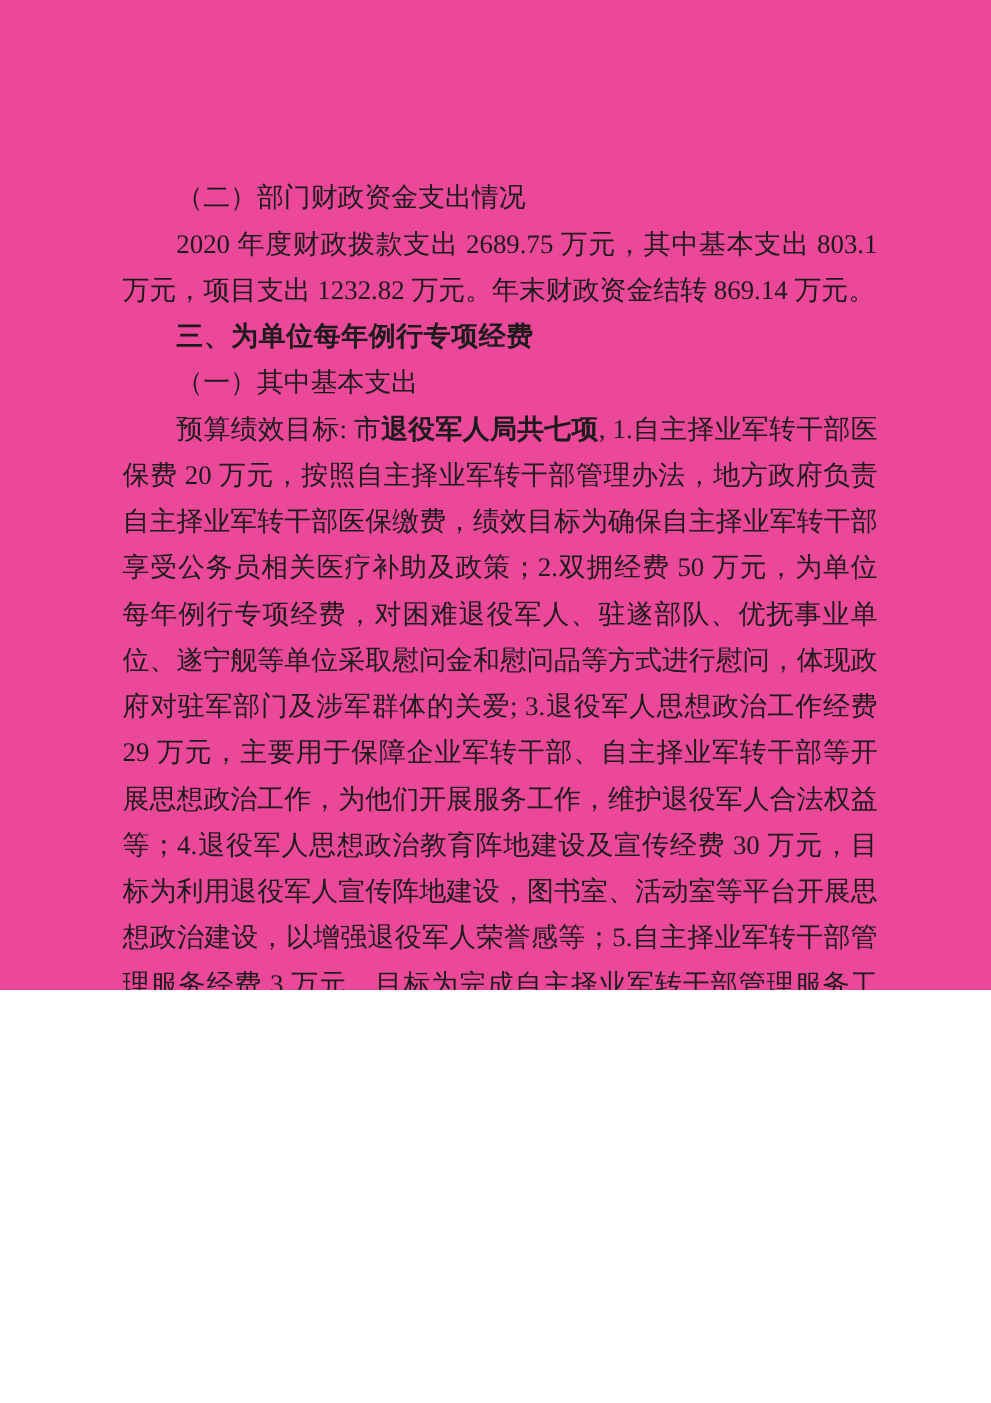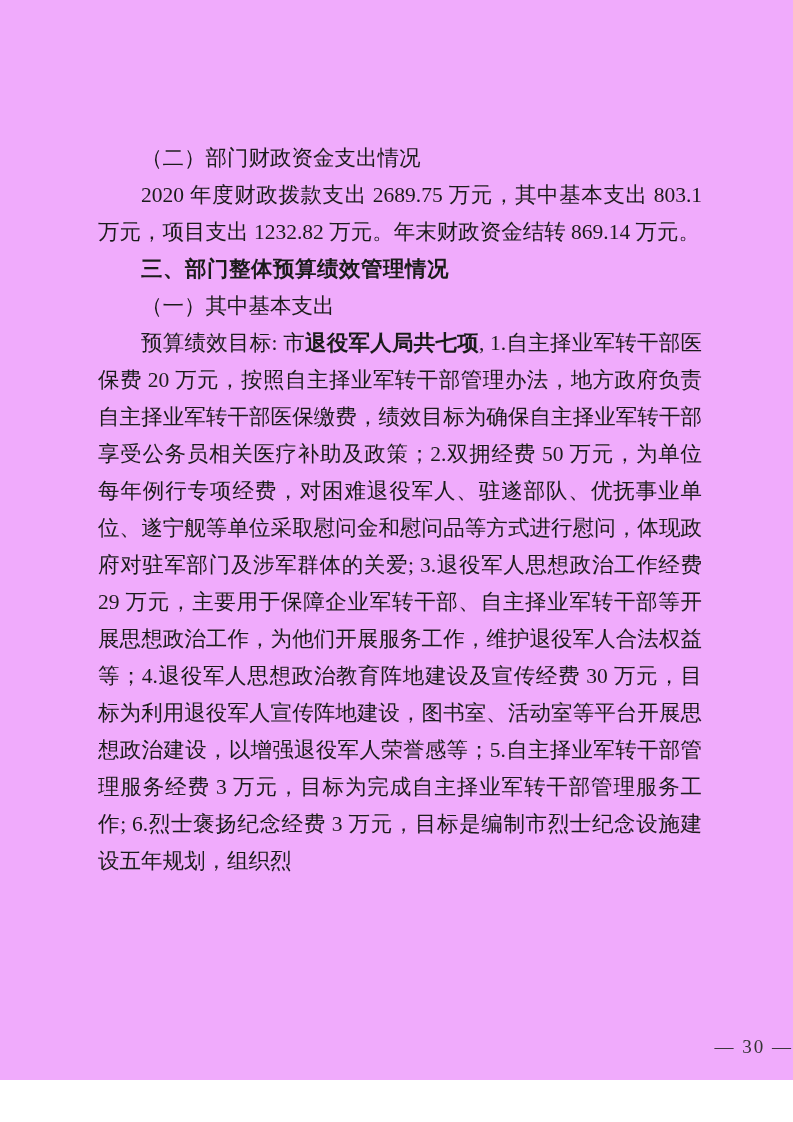--- a/index.html
+++ b/index.html
@@ -3,22 +3,22 @@
 <meta charset="utf-8">
 <style>
   html, body {
     margin: 0;
     padding: 0;
     background: #ffffff;
   }
   .page {
     position: relative;
     width: 793px;
-    height: 1080px;
-    background: #f0abfc;
+    height: 792px;
+    background: #ec4899;
     overflow: hidden;
     font-family: "Liberation Serif", "DejaVu Serif", serif;
     color: #1b1b1b;
   }
   .content {
     position: absolute;
     left: 98px;
     top: 140px;
     width: 604px;
     height: 892px;
@@ -53,18 +53,18 @@
     font-family: Liberation Serif, serif;
   }
 </style>
 </head>
 <body>
 
 <div class="page">
   <div class="content">
     <p class="sub">（二）部门财政资金支出情况</p>
     <p class="body">2020 年度财政拨款支出 2689.75 万元，其中基本支出 803.1 万元，项目支出 1232.82 万元。年末财政资金结转 869.14 万元。</p>
-    <p class="heading">三、部门整体预算绩效管理情况</p>
+    <p class="heading">三、为单位每年例行专项经费</p>
     <p class="sub">（一）其中基本支出</p>
     <p class="body"><span>预算绩效目标: 市</span><span class="hei-bold">退役军人局共七项</span><span>, 1.自主择业军转干部医保费 20 万元，按照自主择业军转干部管理办法，地方政府负责自主择业军转干部医保缴费，绩效目标为确保自主择业军转干部享受公务员相关医疗补助及政策；2.双拥经费 50 万元，为单位每年例行专项经费，对困难退役军人、驻遂部队、优抚事业单位、遂宁舰等单位采取慰问金和慰问品等方式进行慰问，体现政府对驻军部门及涉军群体的关爱; 3.退役军人思想政治工作经费 29 万元，主要用于保障企业军转干部、自主择业军转干部等开展思想政治工作，为他们开展服务工作，维护退役军人合法权益等；4.退役军人思想政治教育阵地建设及宣传经费 30 万元，目标为利用退役军人宣传阵地建设，图书室、活动室等平台开展思想政治建设，以增强退役军人荣誉感等；5.自主择业军转干部管理服务经费 3 万元，目标为完成自主择业军转干部管理服务工作; 6.烈士褒扬纪念经费 3 万元，目标是编制市烈士纪念设施建设五年规划，组织烈</span></p>
   </div>
   <div class="footer">— 30 —</div>
 </div>
 
 </body></html>

